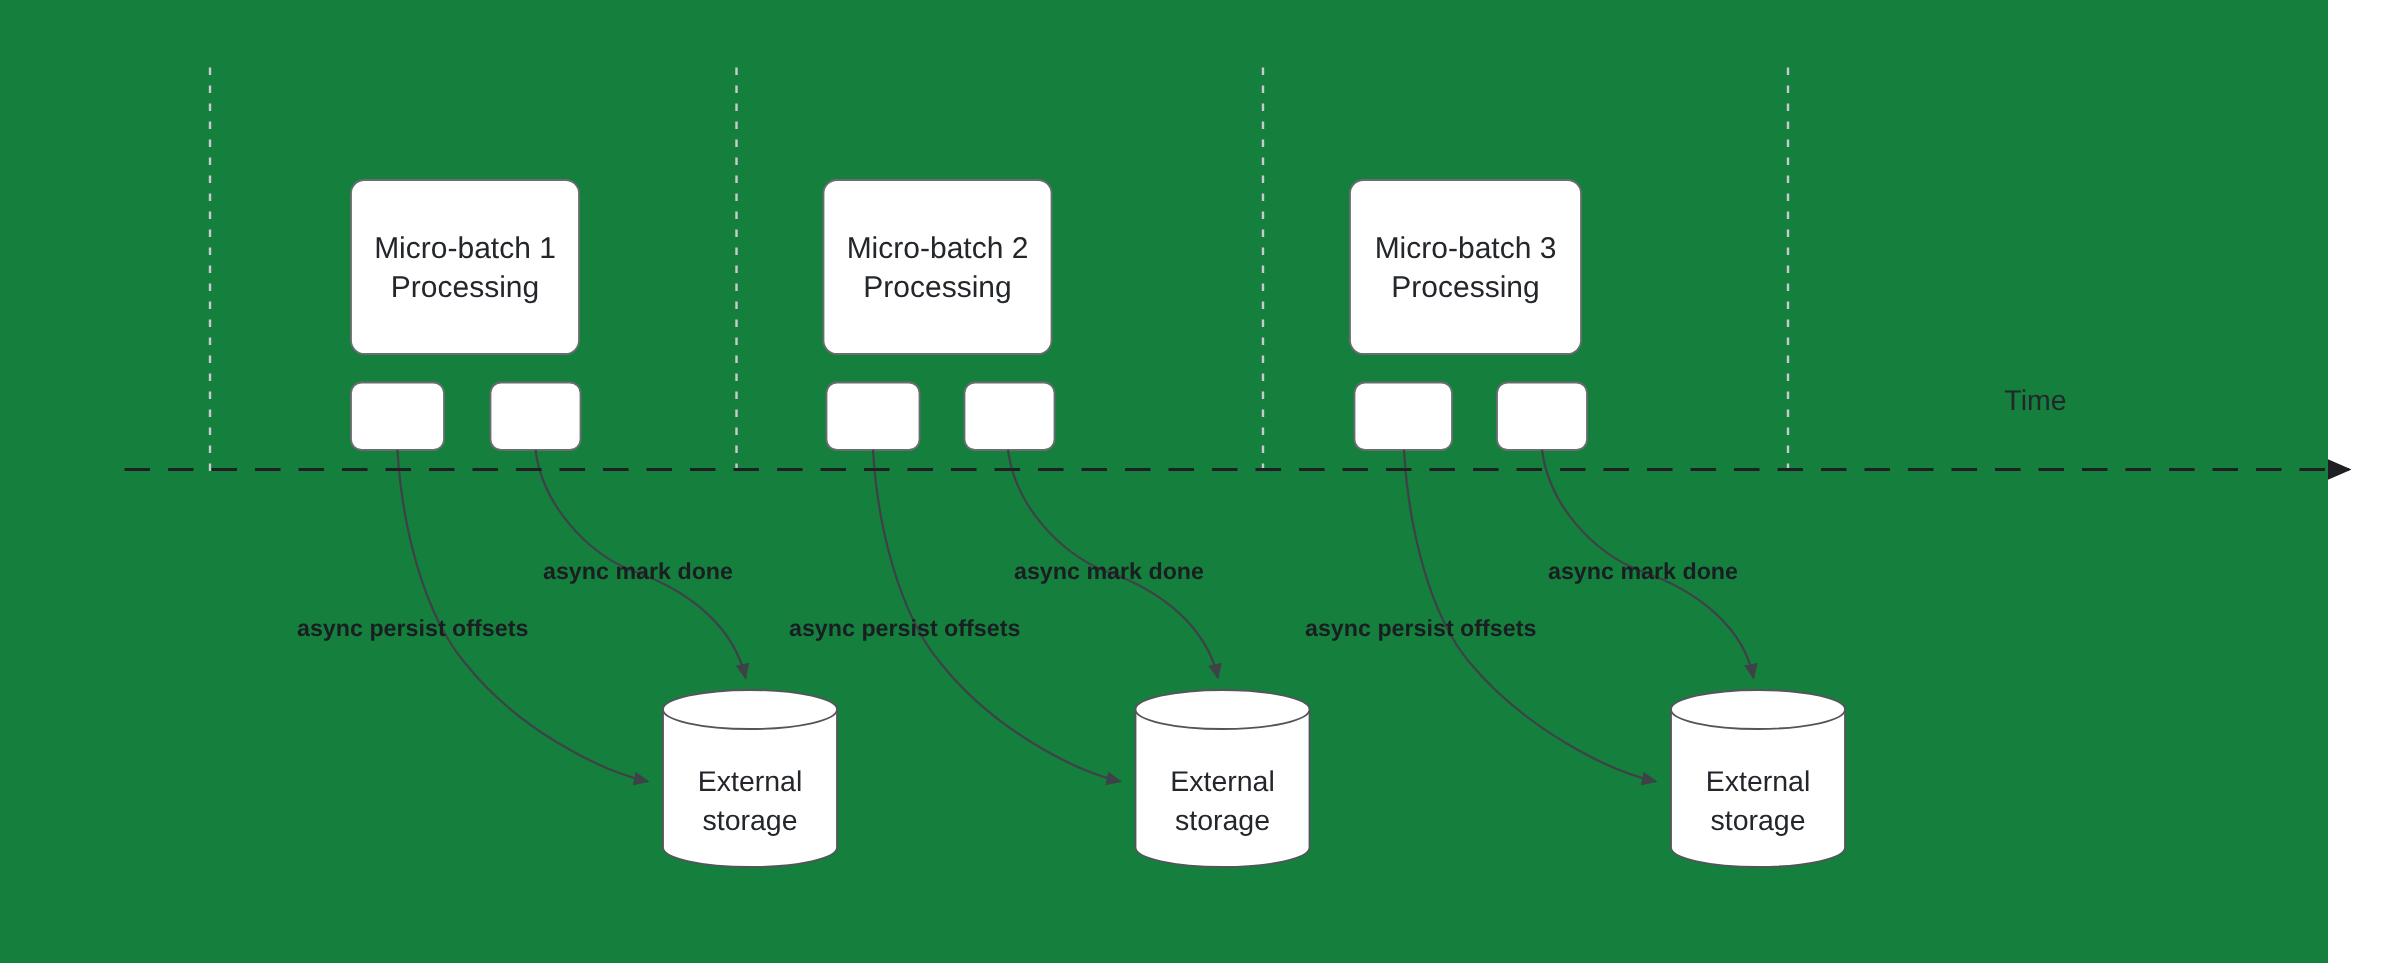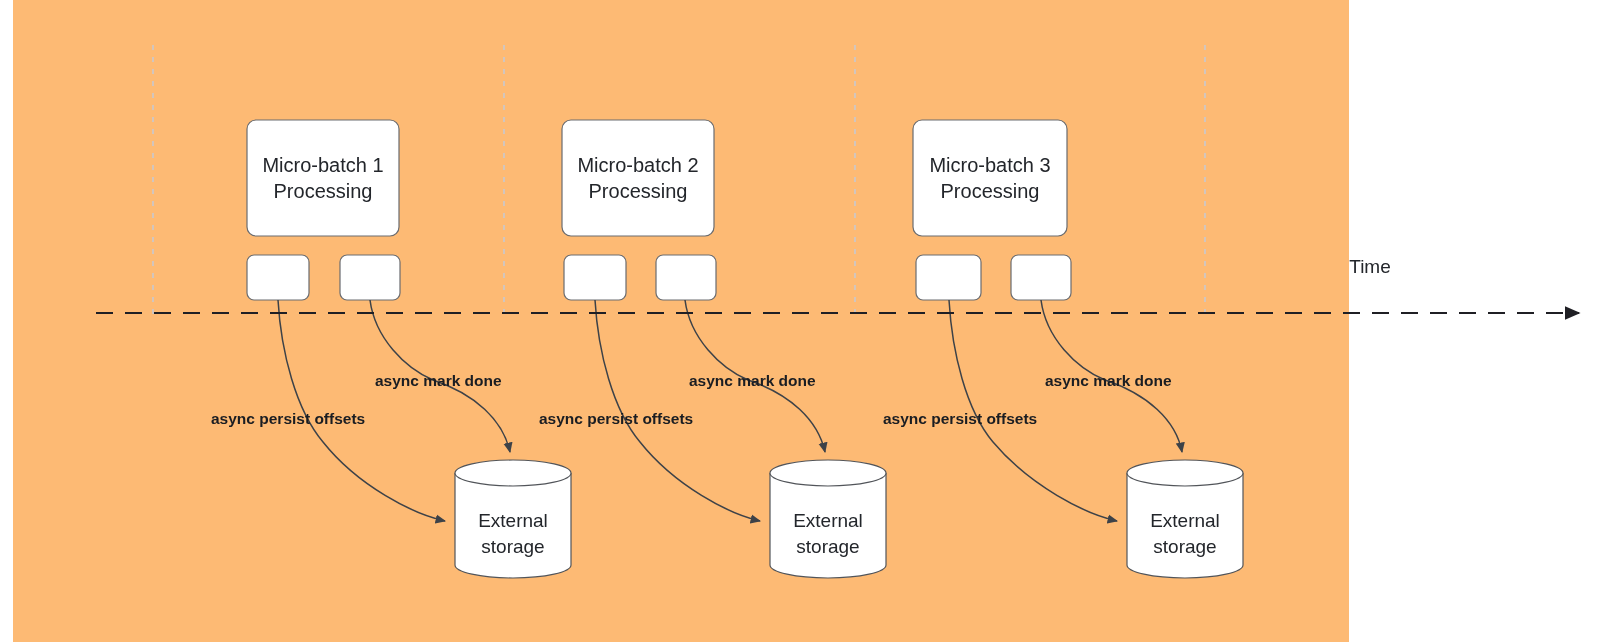--- a/index.html
+++ b/index.html
@@ -8,24 +8,23 @@
     background: #ffffff;
   }
   body {
     width: 1600px;
     height: 642px;
     overflow: hidden;
     font-family: "Liberation Sans", sans-serif;
   }
   #diagram-root {
     position: relative;
-    width: 1336px;
+    width: 1552px;
     height: 642px;
-    background: #fdba74;
-    margin-left: 13px;
+    background: #15803d;
   }
   svg.canvas {
     display: block;
     width: 1600px;
     height: 642px;
   }
   .shape-stroke {
     fill: #ffffff;
     stroke: #6a6c70;
     stroke-width: 1.2;

